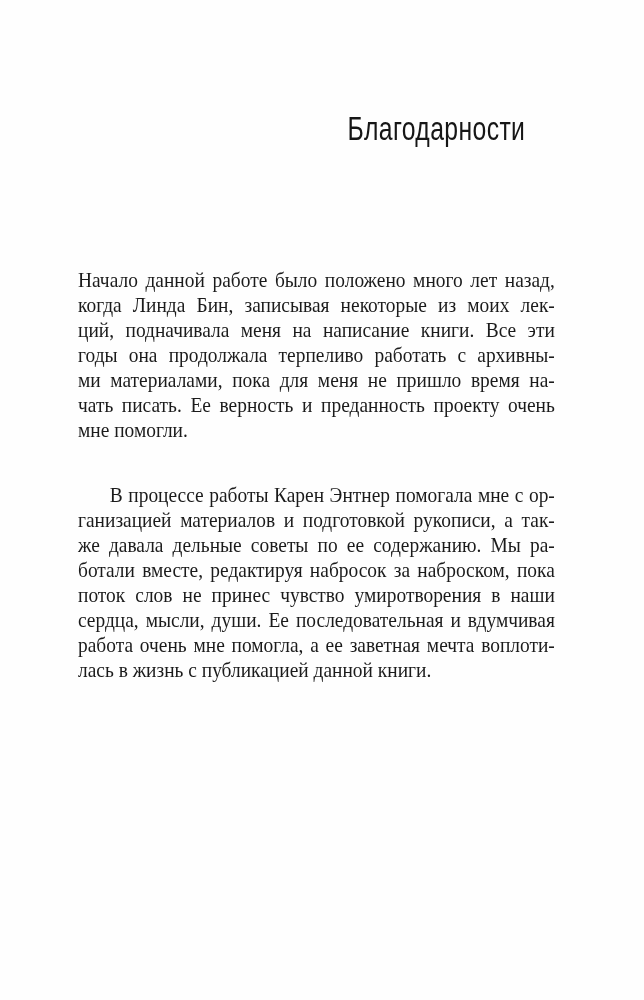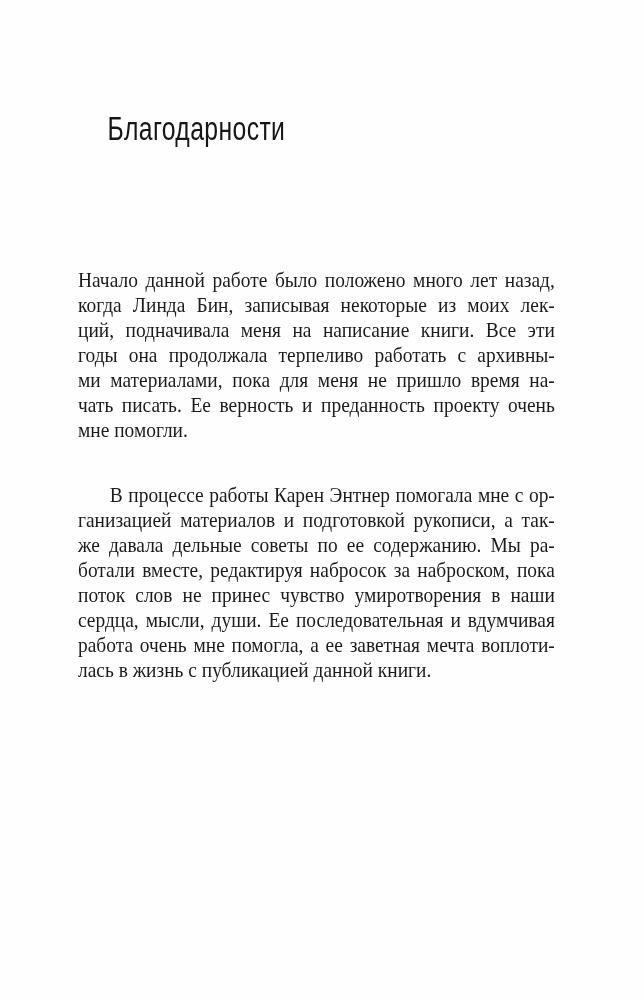--- a/index.html
+++ b/index.html
@@ -15,21 +15,21 @@
     overflow: hidden;
     font-family: "Liberation Serif", "DejaVu Serif", serif;
     color: #1b1b1b;
   }
   .title {
     position: absolute;
     top: 112px;
     left: 78px;
     width: 477px;
     margin: 0;
-    text-align: left;
+    text-align: right;
     font-family: "Liberation Sans", "DejaVu Sans", sans-serif;
     font-weight: 400;
     font-size: 33px;
     line-height: 33px;
     color: #161616;
     white-space: nowrap;
   }
   .title-inner {
     display: inline-block;
     transform: scaleX(0.75);

